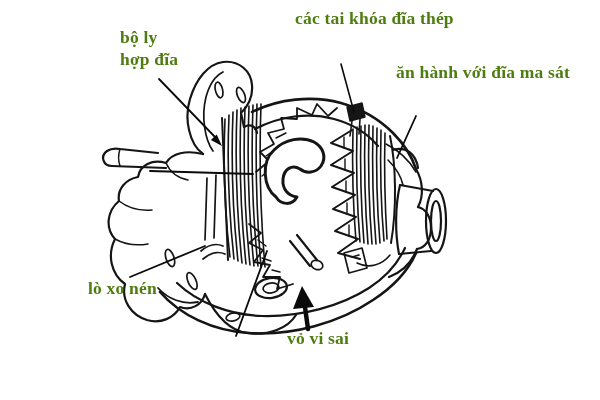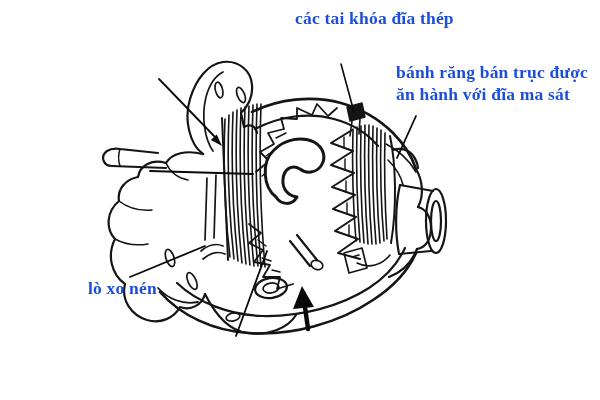--- a/index.html
+++ b/index.html
@@ -6,21 +6,21 @@
   #stage{
     position:relative;
     width:600px;height:400px;
     background:#ffffff;
     overflow:hidden;
     font-family:"Liberation Serif","DejaVu Serif",serif;
   }
   #artwork{position:absolute;left:0;top:0;}
   .label{
     position:absolute;
-    color:#1d4ed8;
+    color:#4d7c0f;
     font-weight:700;
     font-size:17.5px;
     line-height:1.24;
     white-space:nowrap;
     letter-spacing:0.2px;
   }
   .label span{display:block;}
 </style>
 </head>
 <body>
@@ -143,30 +143,36 @@
       <path stroke-width="1.6" d="M 341,64 L 354,112"></path>
       <path d="M 416,116 L 397,158"></path>
       <path d="M 150,171 L 253,174"></path>
       <path d="M 130,277 L 205,246"></path>
       <path d="M 236,336 L 267,251"></path>
       <path stroke-width="4.5" d="M 308,329 L 305,307"></path>
       <polygon fill="#0a0a0a" stroke="none" points="302,286 293,309 314,307"></polygon>
     </g>
   </svg>
 
+  <div class="label" style="left:120px;top:27px">
+    <span>bộ ly</span>
+    <span>hợp đĩa</span>
+  </div>
 
   <div class="label" style="left:295px;top:8px">
     <span>các tai khóa đĩa thép</span>
   </div>
 
   <div class="label" style="left:396px;top:62px">
-    <span>bánh răng bán trục được</span>
     <span>ăn hành với đĩa ma sát</span>
   </div>
 
 
   <div class="label" style="left:88px;top:278px">
     <span>lò xo nén</span>
   </div>
 
 
+  <div class="label" style="left:287px;top:328px">
+    <span>vỏ vi sai</span>
+  </div>
 
 </div>
 
 </body></html>

